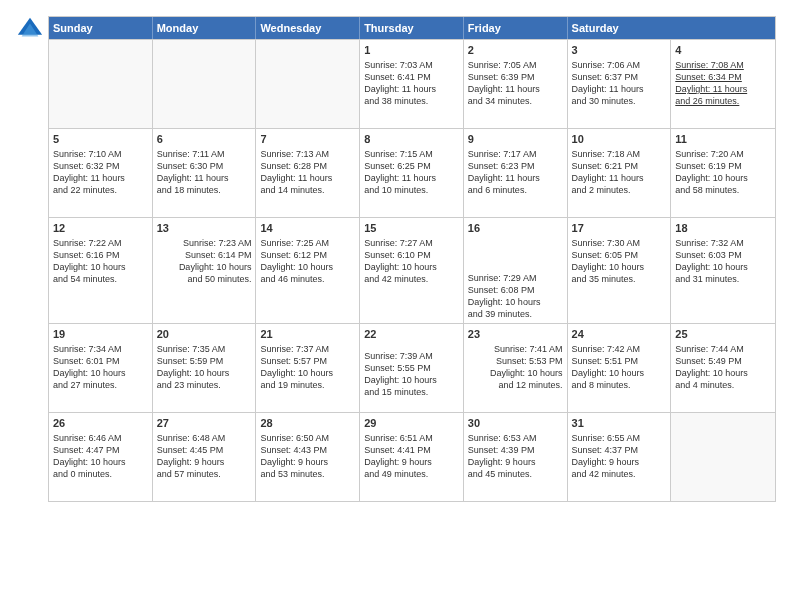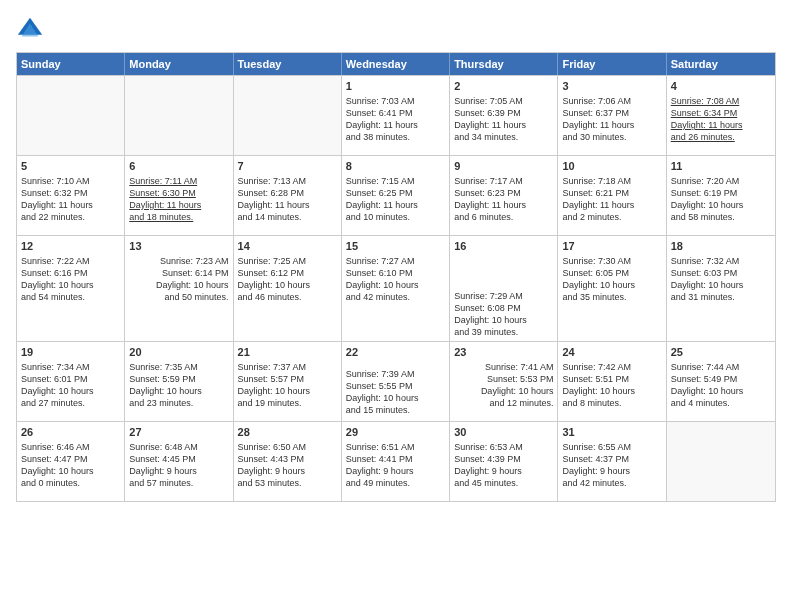--- a/index.html
+++ b/index.html
@@ -8,21 +8,21 @@
       background: #fff;
       width: 792px;
       height: 612px;
       overflow: hidden;
     }
     .page {
       width: 792px;
       height: 512px;
       padding: 16px 16px 10px 16px;
       display: flex;
-      flex-direction: column;
+      flex-direction: row;
     }
     .header {
       display: flex;
       justify-content: space-between;
       align-items: flex-start;
       margin-bottom: 8px;
     }
     .logo {
       display: flex;
       align-items: center;
@@ -131,21 +131,20 @@
     <div class="title-section">
       <div class="month-title"></div>
       <div class="location"></div>
     </div>
   </div>
 
   <div class="calendar">
     <div class="day-headers" id="day-headers-row">
         <div class="day-header">Sunday</div>
         <div class="day-header">Monday</div>
-        <div class="day-header">Tuesday</div>
         <div class="day-header">Wednesday</div>
         <div class="day-header">Thursday</div>
         <div class="day-header">Friday</div>
         <div class="day-header">Saturday</div>
       </div>
     <div class="calendar-body" id="calendar-body">
         <div class="week-row">
           <div class="day-cell empty"></div>
           <div class="day-cell empty"></div>
           <div class="day-cell empty"></div>
@@ -181,21 +180,21 @@
         <div class="week-row">
           <div class="day-cell">
             <div class="day-number">5</div>
             <div class="day-info" style="white-space: pre-line;">Sunrise: 7:10 AM
 Sunset: 6:32 PM
 Daylight: 11 hours
 and 22 minutes.</div>
           </div>
           <div class="day-cell">
             <div class="day-number">6</div>
-            <div class="day-info" style="white-space: pre-line; text-decoration: underline;">Sunrise: 7:11 AM
+            <div class="day-info" style="white-space: pre-line;">Sunrise: 7:11 AM
 Sunset: 6:30 PM
 Daylight: 11 hours
 and 18 minutes.</div>
           </div>
           <div class="day-cell">
             <div class="day-number">7</div>
             <div class="day-info" style="white-space: pre-line;">Sunrise: 7:13 AM
 Sunset: 6:28 PM
 Daylight: 11 hours
 and 14 minutes.</div>

